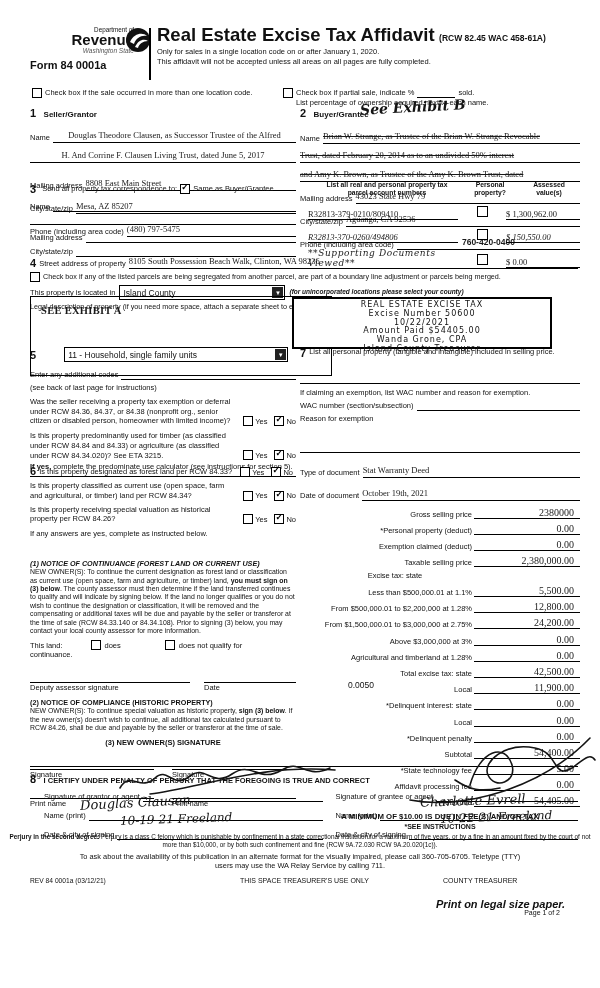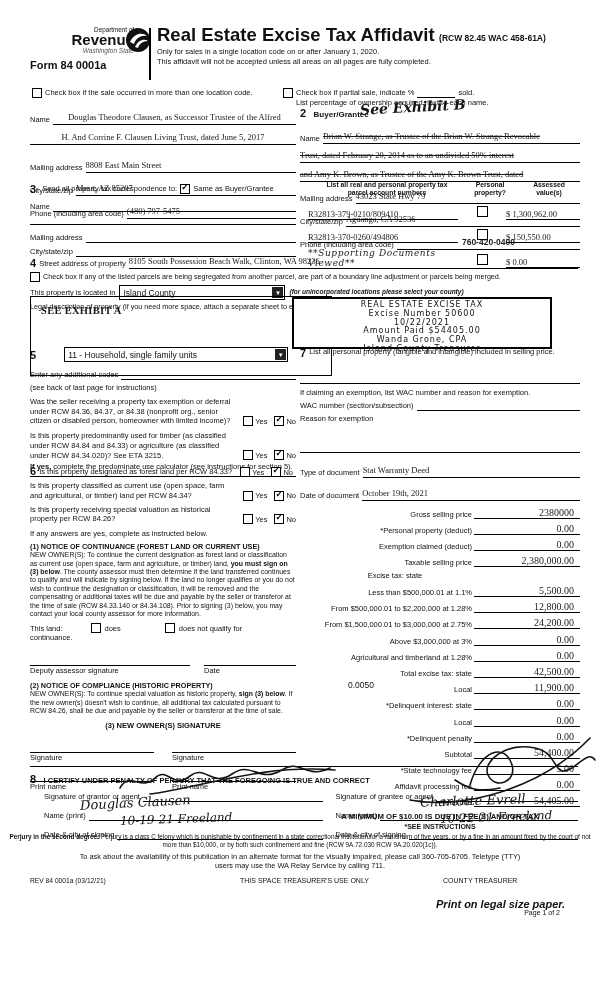--- a/index.html
+++ b/index.html
@@ -76,20 +76,22 @@
   <div class="row" style="gap:3px;align-items:center;">
     <span class="cb"></span>
     <span class="lbl">Check box if partial sale, indicate %</span>
     <span class="uline" style="width:38px;height:8px;"></span>
     <span class="lbl">sold.</span>
   </div>
   <div class="lbl" style="margin-left:13px;">List percentage of ownership acquired next to each name.</div>
 </div>
 
 <div class="abs" style="left:30px;top:103px;width:266px;">
+  <div><span class="secnum">1</span>
+       <span class="seclab">Seller/Grantor</span></div>
   <div class="row" style="margin-top:3px;">
     <span class="lbl" style="padding-right:3px;">Name</span>
     <span class="fill" style="text-align:center;"><span class="val">Douglas Theodore Clausen, as Successor Trustee of the Alfred</span></span>
   </div>
   <div class="uline" style="text-align:center;margin-top:1px;"><span class="val">H. And Corrine F. Clausen Living Trust, dated June 5, 2017</span></div>
   <div class="row" style="margin-top:9px;">
     <span class="lbl" style="padding-right:3px;">Mailing address</span>
     <span class="fill"><span class="val">8808 East Main Street</span></span>
   </div>
   <div class="row" style="margin-top:4px;">
@@ -161,21 +163,21 @@
     <div class="ptable-head" style="width:70px;">
       <div>Assessed</div>
         <div>value(s)</div>
     </div>
   </div>
   <div class="row" style="margin-top:5px;">
     <span class="uline val" style="width:150px;">R32813-379-0210/809410</span>
     <span style="width:48px;text-align:center;"><span class="cb" style="width:9px;height:9px;"></span></span>
     <span class="uline val" style="width:74px;">$ 1,300,962.00</span>
   </div>
-  <div class="row" style="margin-top:5px;">
+  <div class="row" style="margin-top:5px;font-style:italic;">
     <span class="uline val" style="width:150px;">R32813-370-0260/494806</span>
     <span style="width:48px;text-align:center;"><span class="cb" style="width:9px;height:9px;"></span></span>
     <span class="uline val" style="width:74px;">$ 150,550.00</span>
   </div>
   <div class="row" style="margin-top:5px;">
     <span class="stamp-italic" style="width:150px;">**Supporting Documents Viewed**</span>
     <span style="width:48px;text-align:center;"><span class="cb" style="width:9px;height:9px;"></span></span>
     <span class="uline val" style="width:74px;">$ 0.00</span>
   </div>
 </div>
@@ -273,21 +275,21 @@
   <div class="row" style="margin-top:4px;align-items:flex-end;">
     <span class="lbl" style="width:212px;">Is this property receiving special valuation as historical property per RCW 84.26?</span>
     <span class="yn">
       <span class="cb"></span>
         <span>Yes</span>
       <span class="cb checked"></span>
         <span>No</span>
     </span>
   </div>
   <div class="lbl" style="margin-top:5px;">If any answers are yes, complete as instructed below.</div>
-  <div class="lbl b" style="margin-top:3px;font-size:7.2px;">(1) NOTICE OF CONTINUANCE (FOREST LAND OR CURRENT USE)</div>
+  <div class="lbl b" style="margin-top:20px;font-size:7.2px;font-style:italic;">(1) NOTICE OF CONTINUANCE (FOREST LAND OR CURRENT USE)</div>
   <div style="font-size:6.9px;line-height:1.22;">
     <span>NEW OWNER(S): To continue the current designation as forest land or classification as current use (open space, farm and agriculture, or timber) land,</span>
     <span class="b">you must sign on (3) below</span><span>. The county assessor must then determine if the land transferred continues to qualify and will indicate by signing below. If the land no longer qualifies or you do not wish to continue the designation or classification, it will be removed and the compensating or additional taxes will be due and payable by the seller or transferor at the time of sale (RCW 84.33.140 or 84.34.108). Prior to signing (3) below, you may contact your local county assessor for more information.</span>
   </div>
   <div class="row" style="margin-top:5px;gap:4px;align-items:center;">
     <span class="lbl">This land:</span>
     <span class="cb" style="margin-left:24px;"></span>
     <span class="lbl">does</span>
     <span class="cb" style="margin-left:40px;"></span>
     <span class="lbl">does not qualify for</span>

